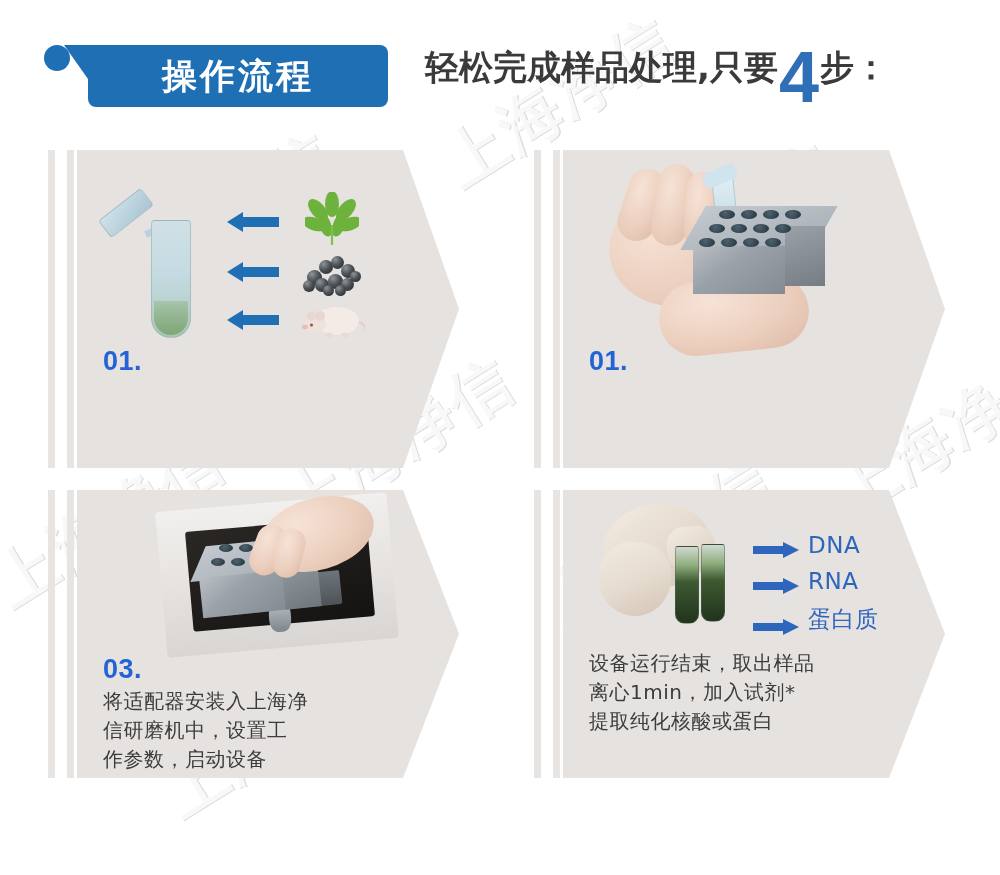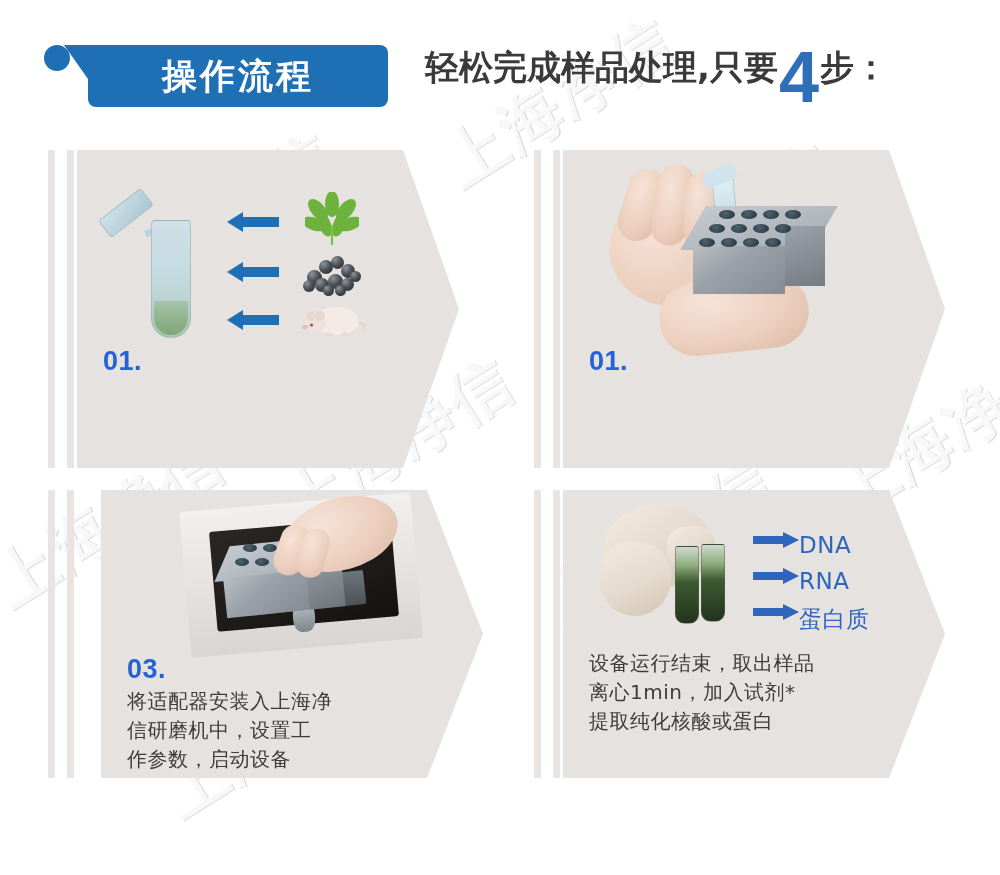--- a/index.html
+++ b/index.html
@@ -166,21 +166,21 @@
     position:absolute;
     background: linear-gradient(150deg,#f3ece2 0%,#e5dace 55%,#d2c4b4 100%);
     border-radius: 50% 50% 45% 45%;
   }
   .vial {
     position:absolute; width:24px; height:78px;
     border-radius:3px 3px 10px 10px;
     background: linear-gradient(180deg,#cfd9d0 0%, #8fae7d 24%, #3d5a32 46%, #22331c 100%);
     border:1px solid rgba(90,100,85,0.5);
   }
-  .out-row { position:absolute; display:flex; align-items:flex-start; }
+  .out-row { position:absolute; display:flex; align-items:flex-end; gap:9px; }
   .out-label {
     font-size:23px; color:#2f66bd; font-weight:400; letter-spacing:0.5px;
     font-family:"DejaVu Sans","Liberation Sans",sans-serif;
   }
 
   
   .footnote {
     position:absolute; left:58px; top:808px; z-index:20;
     font-size:18px; color:#4a4a4a; letter-spacing:0.5px;
     font-family:"DejaVu Sans","Liberation Sans",sans-serif;
@@ -320,21 +320,21 @@
 
         <div class="card-text" style="top:196px;">
           <div class="card-num">01.</div>
         </div>
       </div>
     </div>
 
     <div class="card" style="left:48px; top:490px; width:420px; height:288px;">
       <div class="card-stripe s1"></div>
       <div class="card-stripe s2"></div>
-      <div class="card-body" style="width:382px;margin-left:24px;">
+      <div class="card-body" style="width:382px;">
 
         <div class="card-media" style="height:168px;">
           <div class="machine" style="left:84px; top:12px; width:232px; height:146px; transform:rotate(-5deg); border-radius:4px;"></div>
           <div class="machine-cav" style="left:112px; top:34px; width:182px; height:100px; transform:rotate(-5deg); border-radius:3px;"></div>
           <div style="position:absolute; left:146px; top:86px; width:118px; height:34px; background:linear-gradient(180deg,#6d757c,#4d5358); transform:rotate(-6deg); border-radius:2px;"></div>
           <div style="position:absolute; left:192px; top:112px; width:22px; height:30px; background:linear-gradient(180deg,#b9c0c6,#7d848a); border-radius:40%; transform:rotate(-4deg);"></div>
 
           <div class="block-top" style="left:124px; top:50px; width:118px; height:36px; transform:skewX(-28deg) rotate(-6deg);"></div>
           <div class="block" style="left:124px; top:84px; width:84px; height:40px; transform:rotate(-6deg);"></div>
           <div class="block" style="left:206px; top:64px; width:36px; height:54px; background:linear-gradient(160deg,#969da4,#6f767c); transform:rotate(-6deg);"></div>

